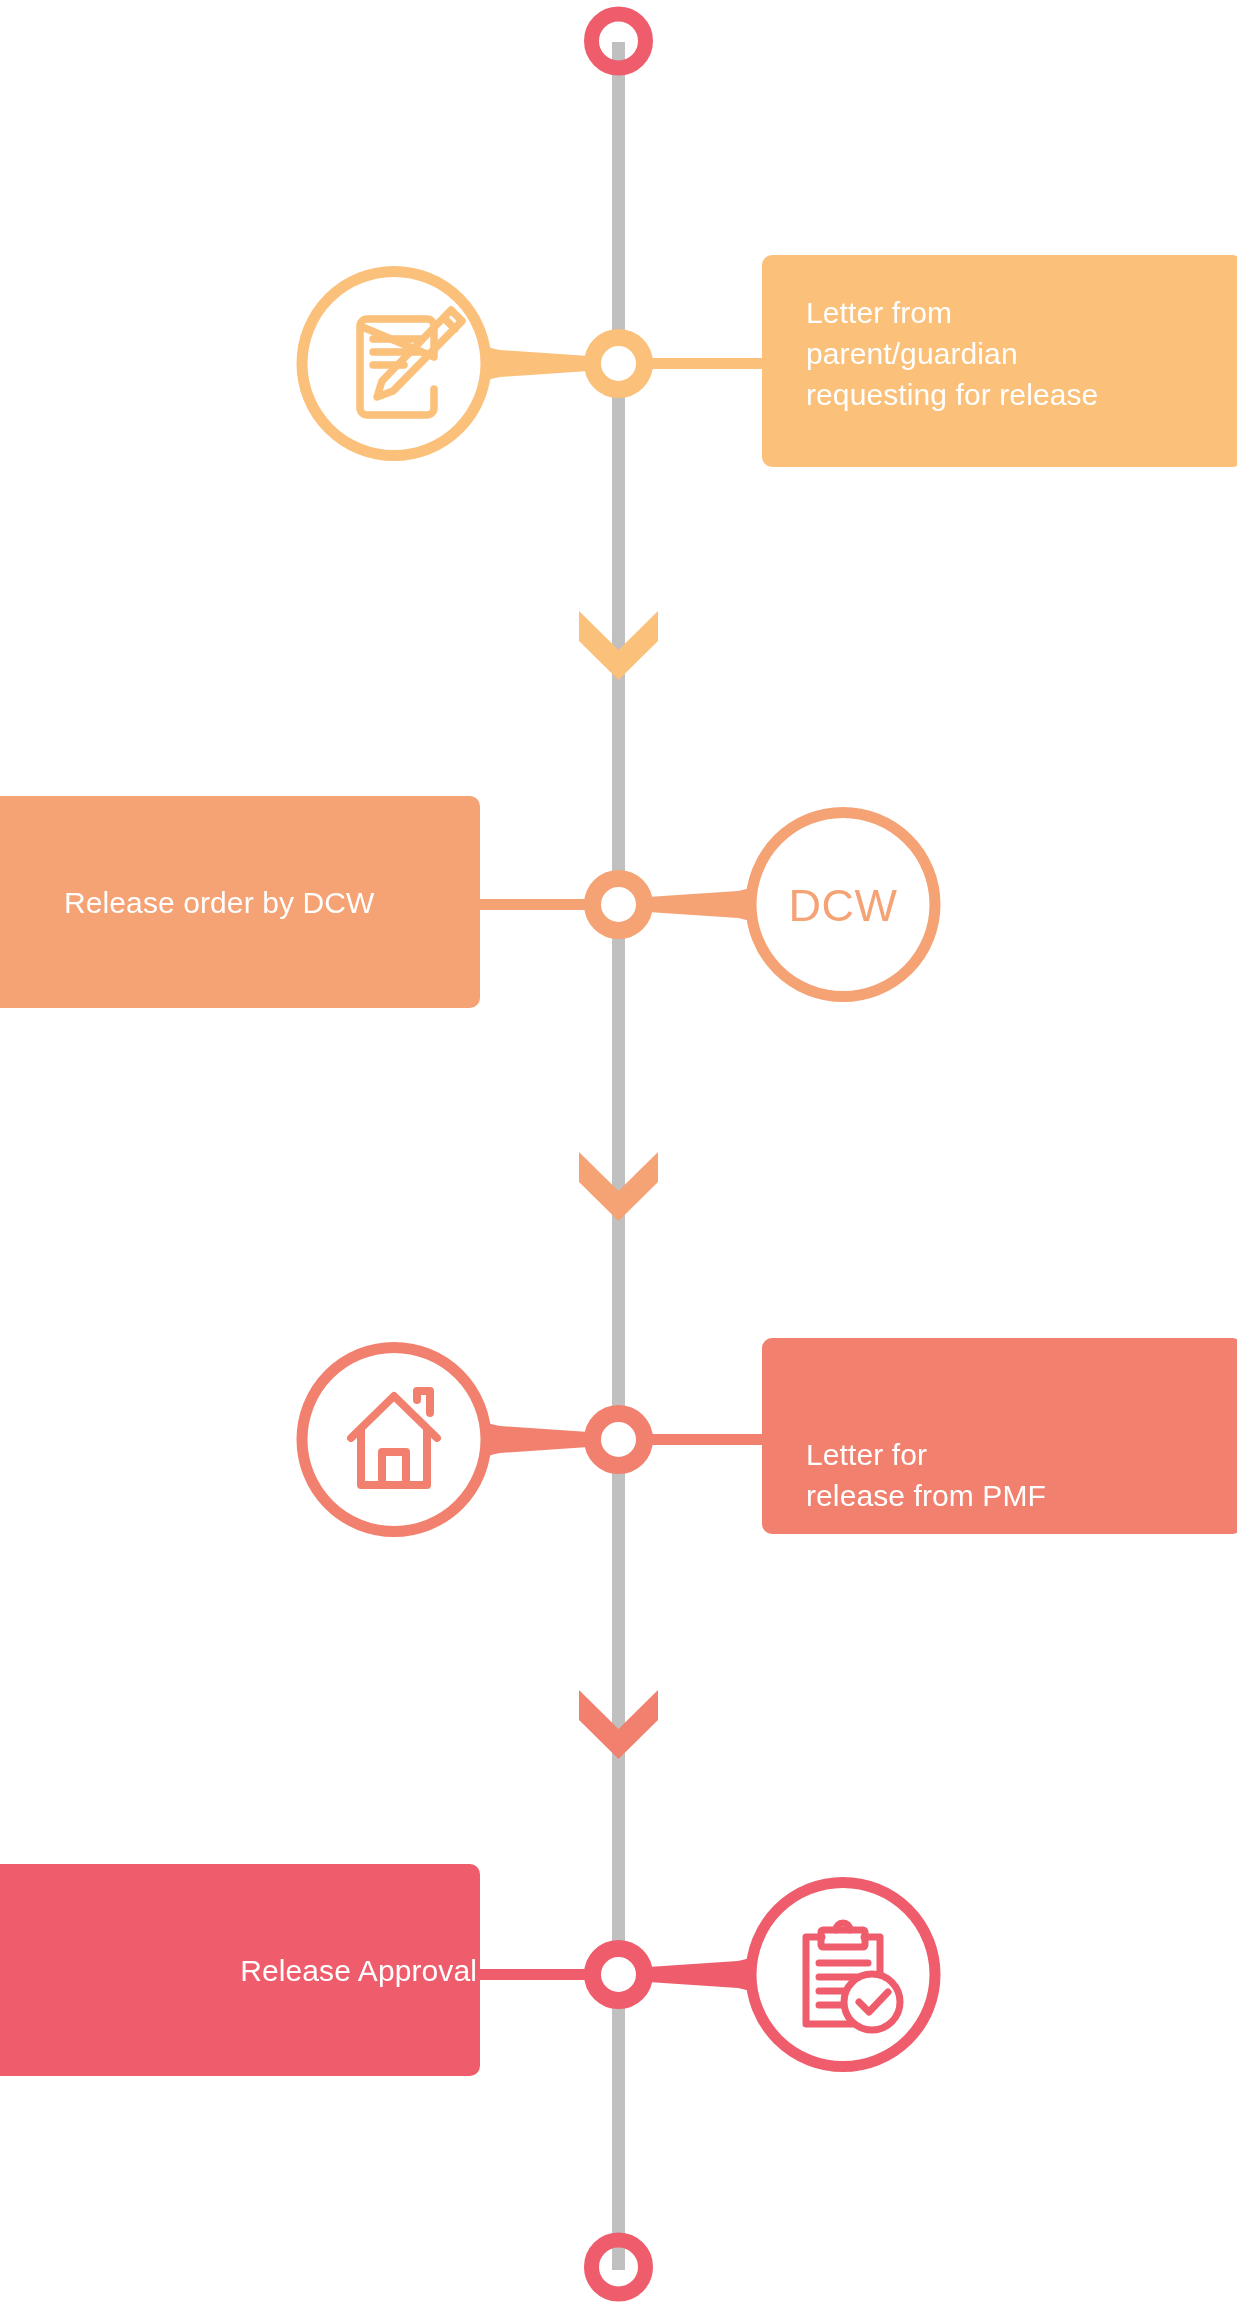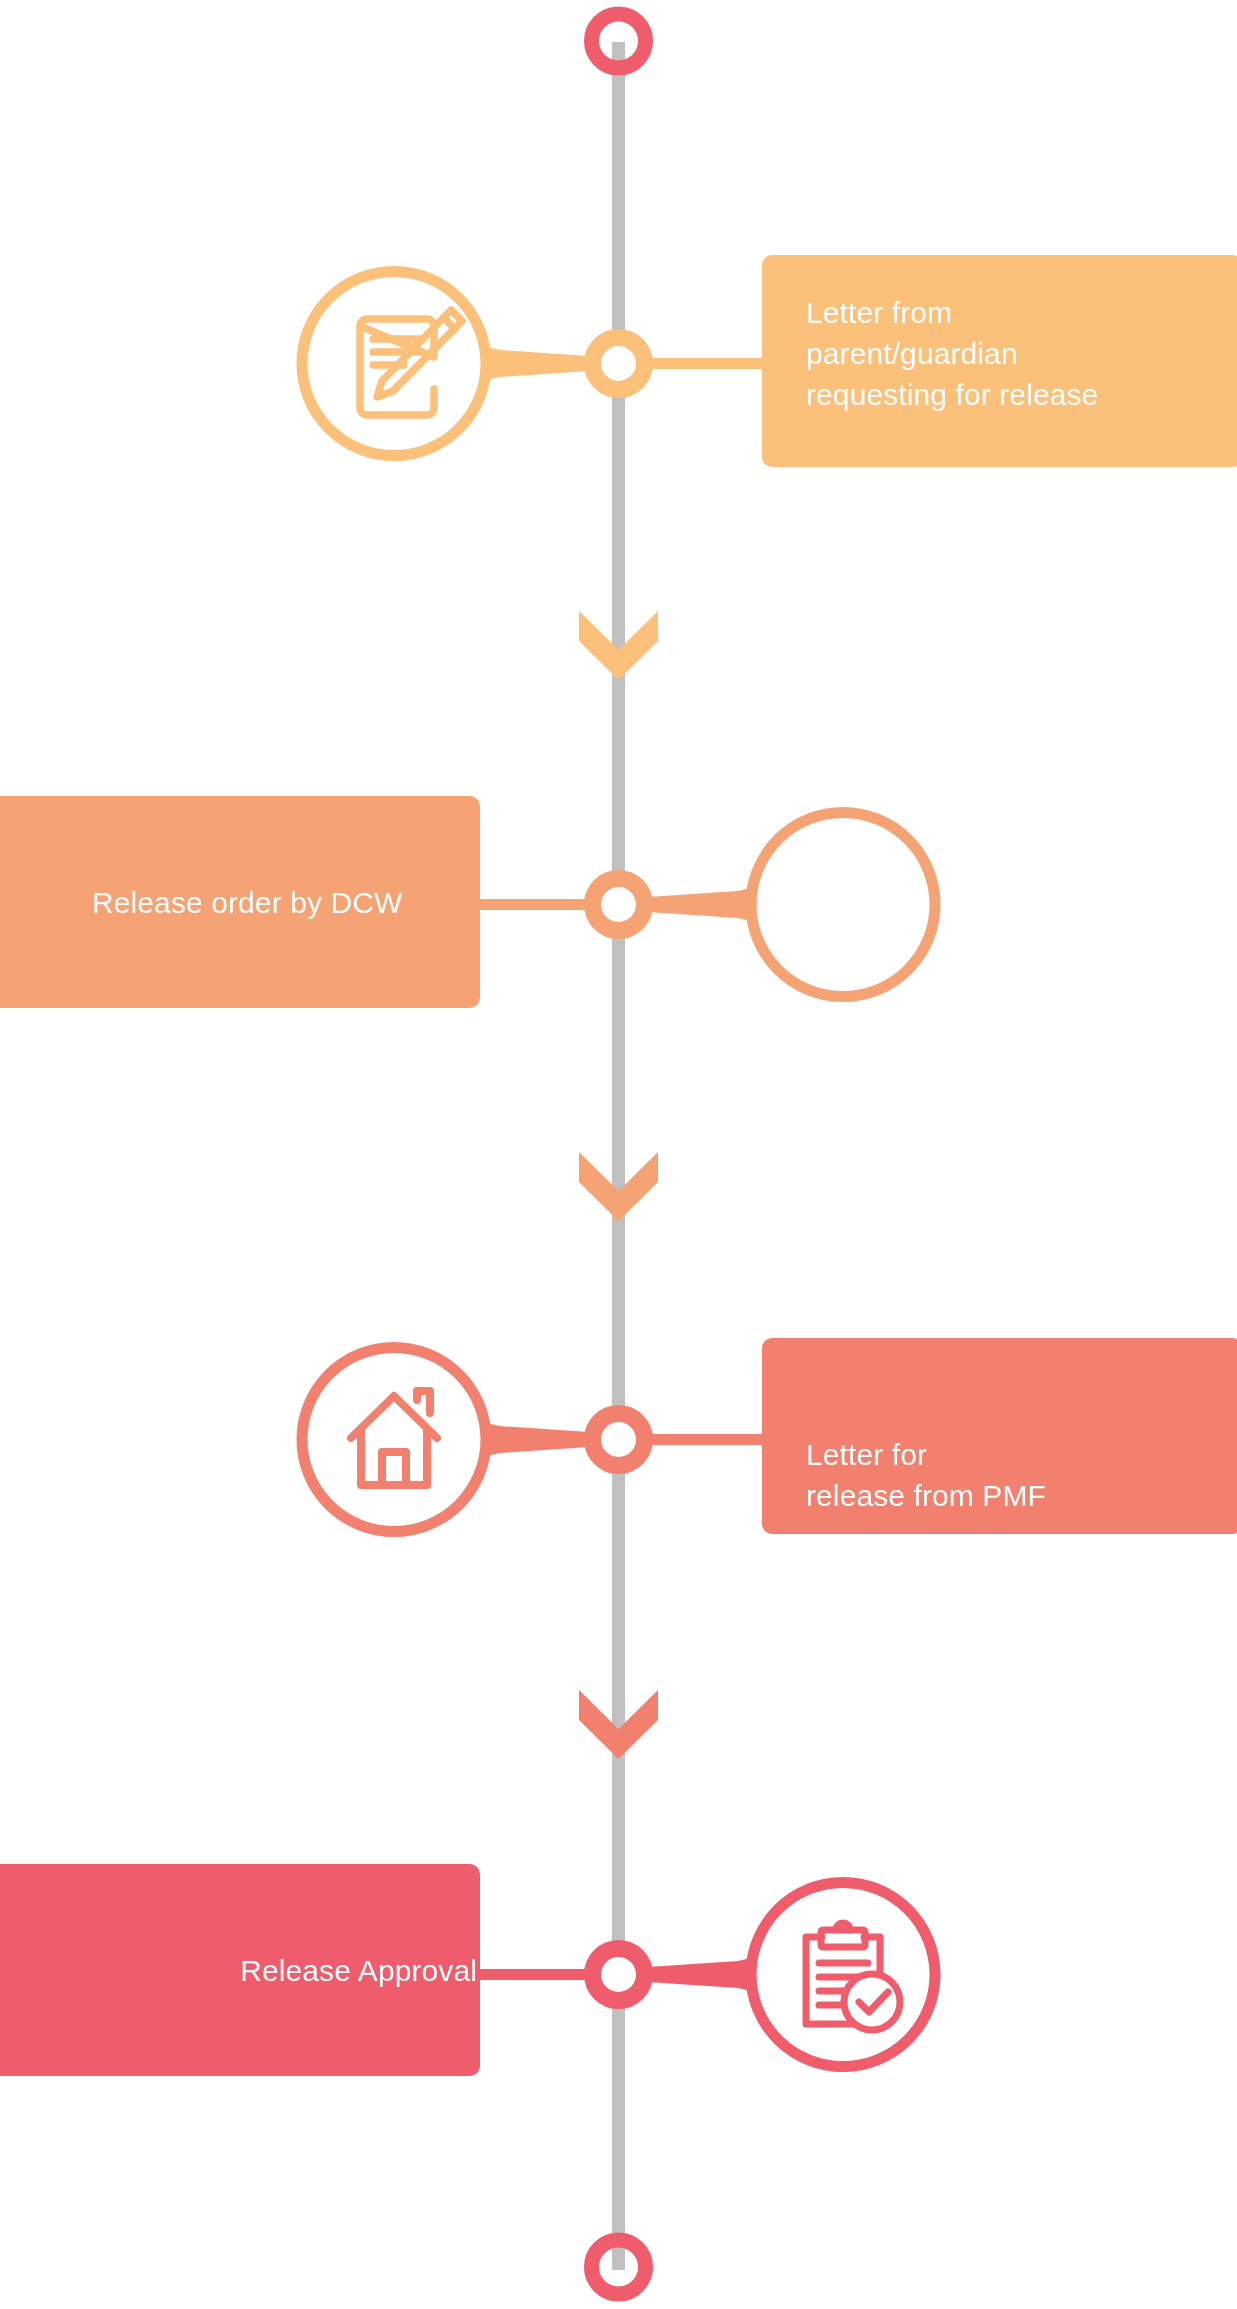--- a/index.html
+++ b/index.html
@@ -117,21 +117,22 @@
     <rect x="-10" y="1864" width="490" height="212" rx="10" fill="#ef5d6c"></rect>
     <circle cx="618.5" cy="1974.5" r="26" fill="#ffffff" stroke="#ef5d6c" stroke-width="17"></circle>
 
     <circle cx="618.5" cy="2267" r="27" fill="none" stroke="#ef5d6c" stroke-width="15"></circle>
   </svg>
 
   <div class="box-label" style="left:806px; top:292px; width:420px;">Letter from
 parent/guardian
 requesting for release</div>
 
-  <div class="box-label" style="left:64px; top:882px; width:400px;margin-left:28px;">Release order by DCW</div>
+  <div class="box-label" style="left:64px; top:882px; width:400px;">Release order by DCW</div>
 
+  <div class="circle-label" style="left:733px; top:880px; color:#f5a274;">DCW</div>
 
   <div class="box-label" style="left:806px; top:1398px; width:420px;margin-top:36px;">Letter for
 release from PMF</div>
 
   <div class="box-label" style="left:117px; top:1950px; width:360px;text-align:right;">Release Approval</div>
 
 </div>
 
 </body></html>

